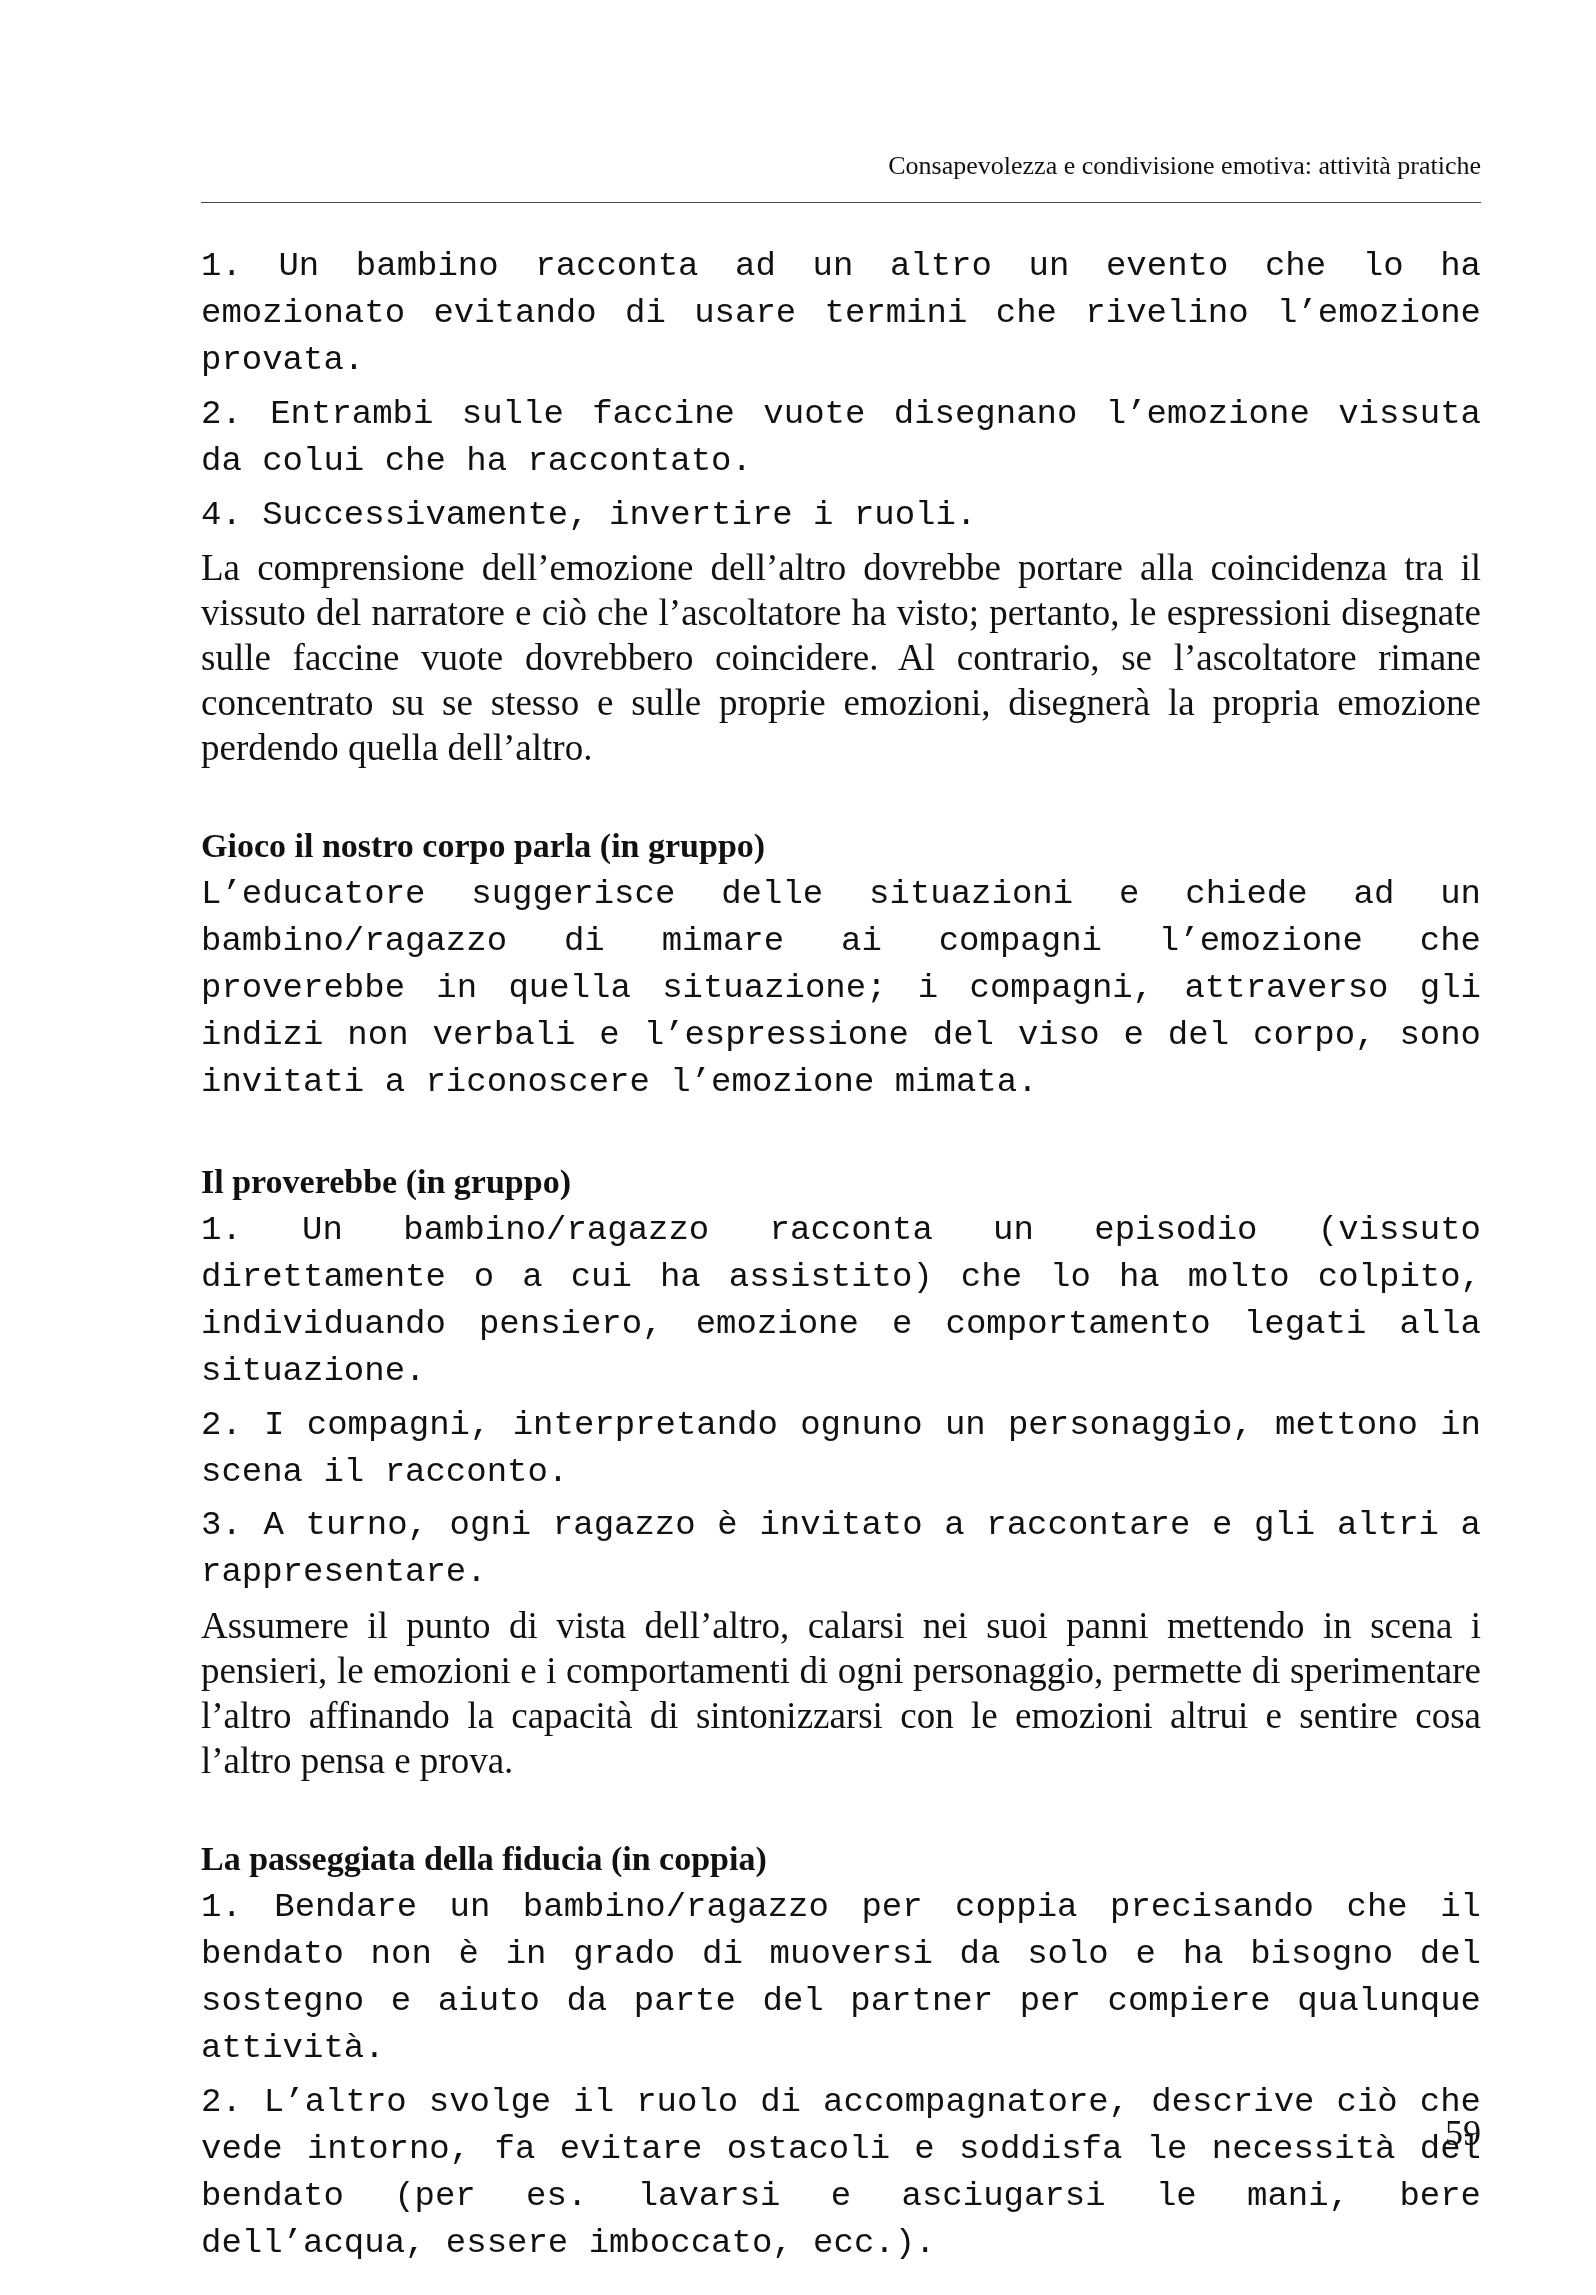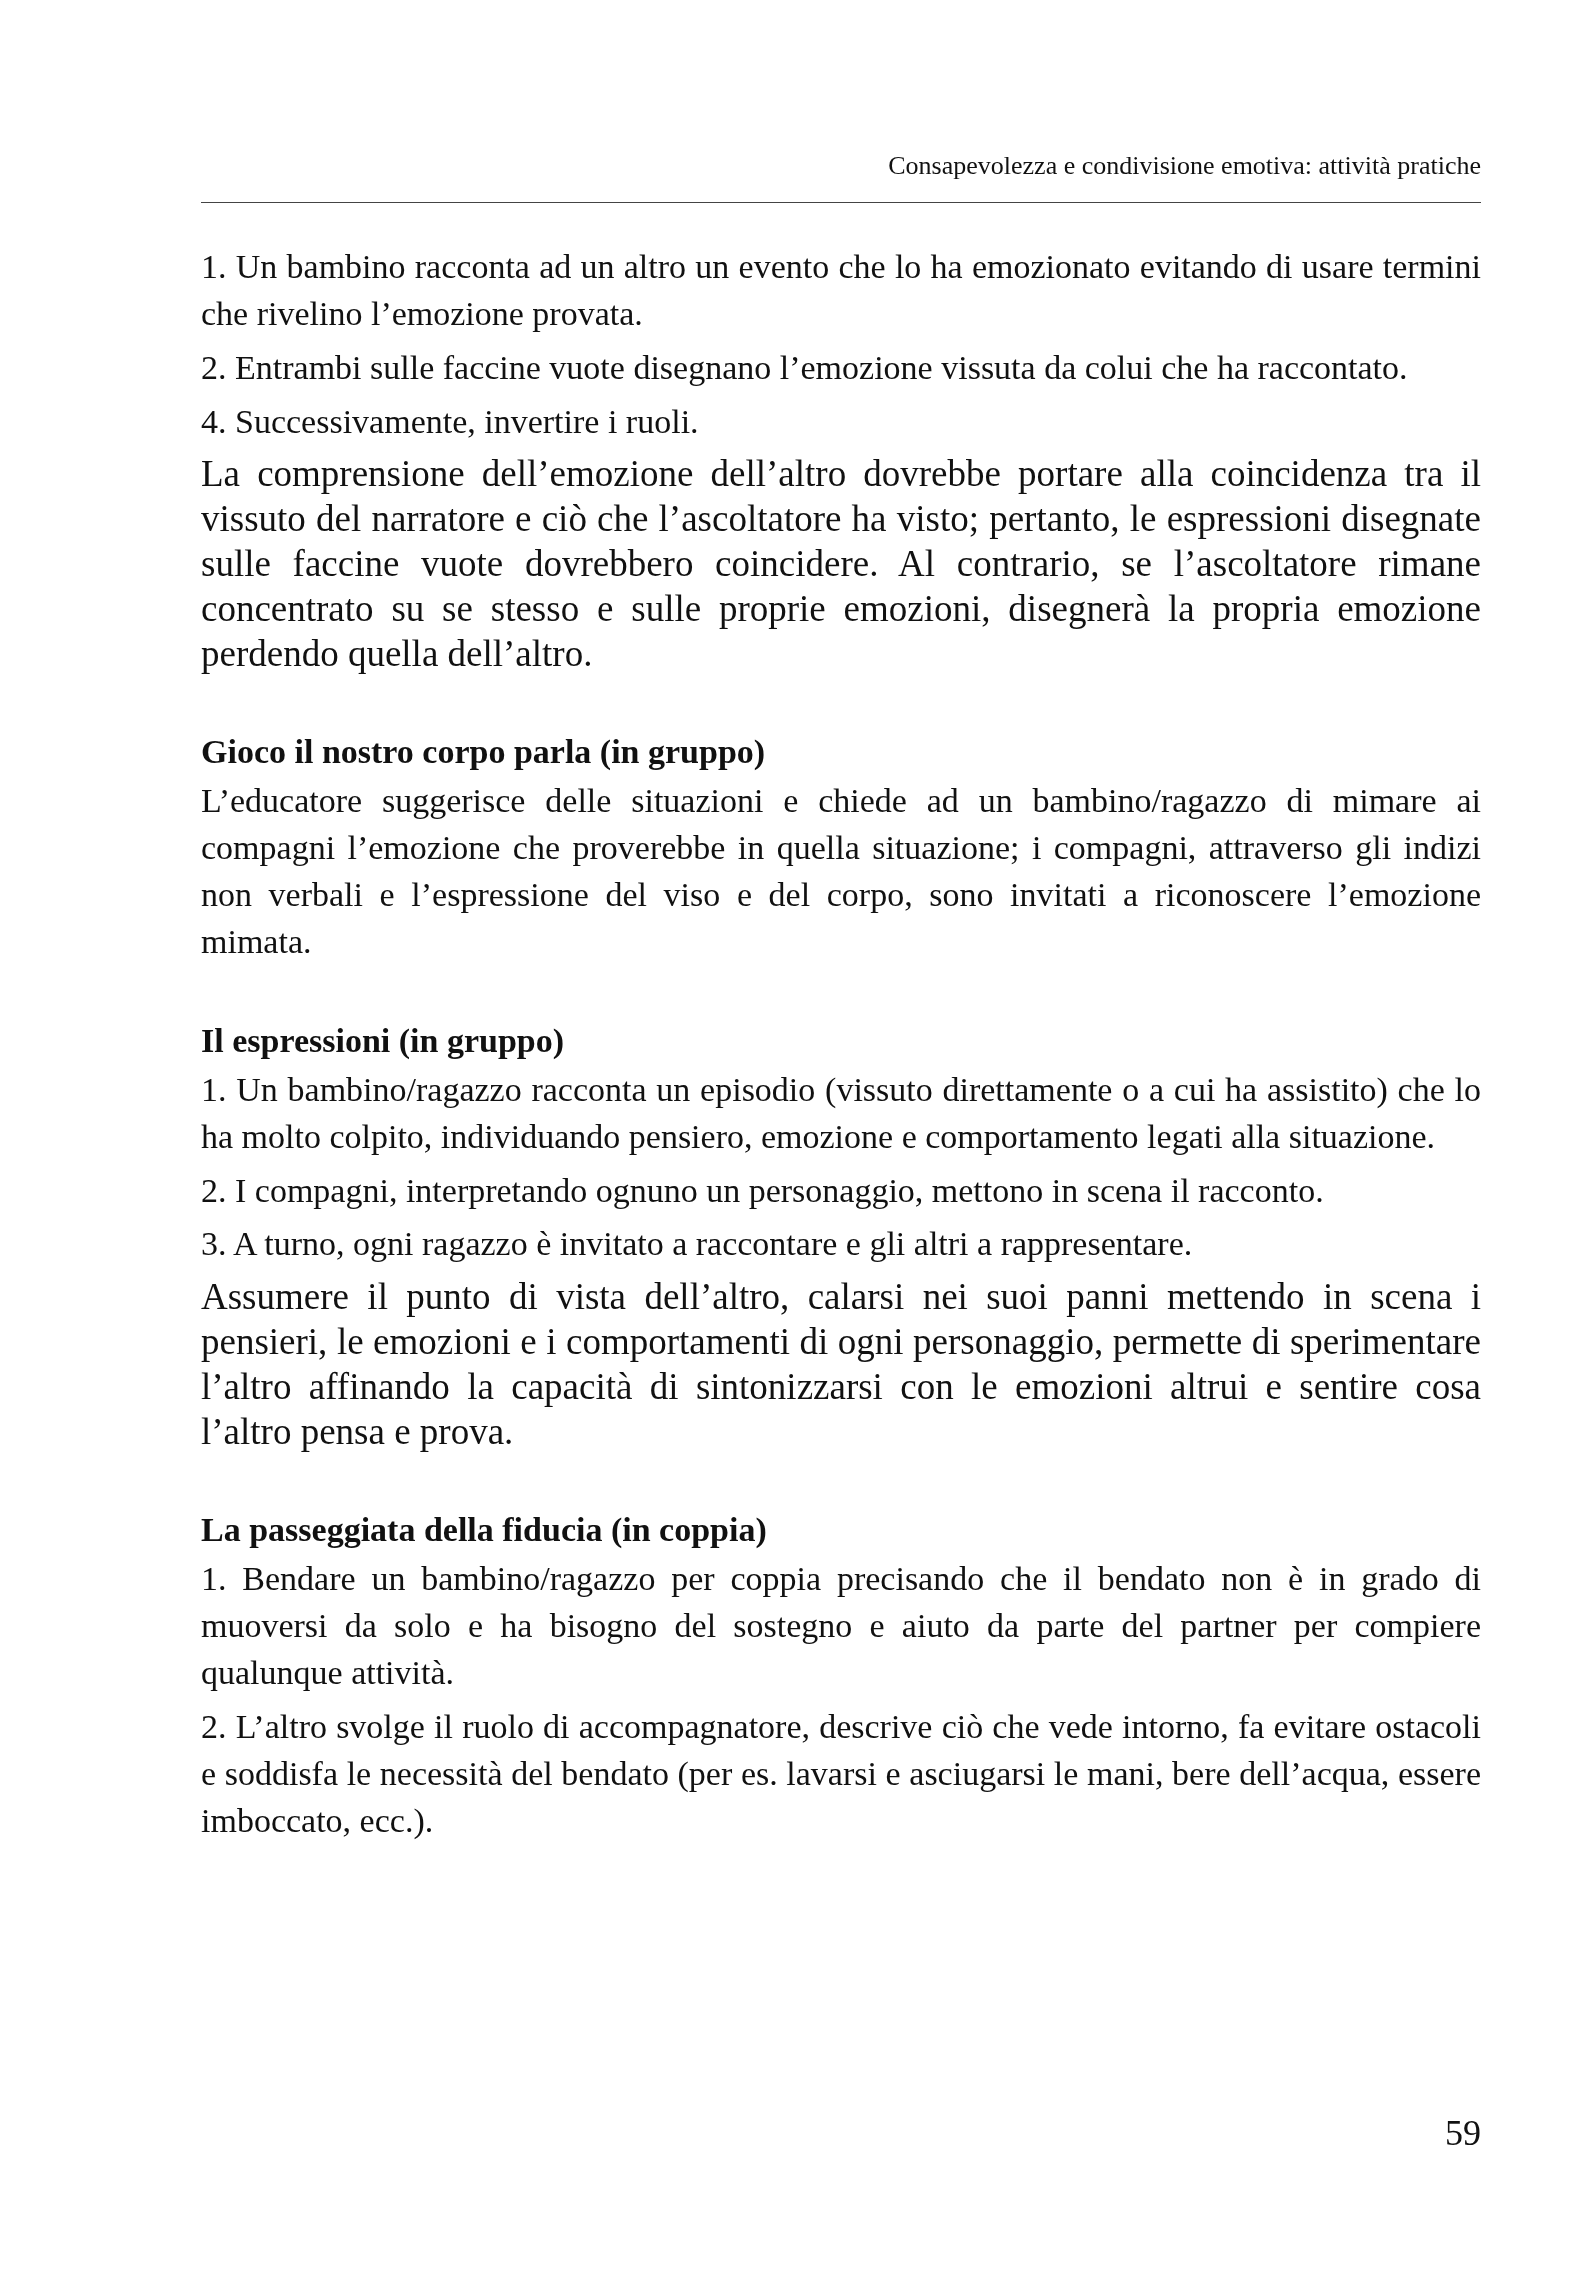--- a/index.html
+++ b/index.html
@@ -52,20 +52,21 @@
     font-weight: bold;
     font-size: 34px;
     line-height: 47px;
     margin: 0 0 1.7px 0;
   }
   .para {
     font-size: 34px;
     line-height: 47px;
     text-align: justify;
     margin: 0 0 6.8px 0;
+    font-family: Liberation Mono, monospace;
   }
   .note {
     font-size: 37px;
     line-height: 45px;
     text-align: justify;
     margin: 6.8px 0 0 0;
   }
   .page-number {
     position: absolute;
     top: 2115px;
@@ -90,21 +91,21 @@
       <p class="para">4. Successivamente, invertire i ruoli.</p>
       <p class="note">La comprensione dell’emozione dell’altro dovrebbe portare alla coincidenza tra il vissuto del narratore e ciò che l’ascoltatore ha visto; pertanto, le espressioni disegnate sulle faccine vuote dovrebbero coincidere. Al contrario, se l’ascoltatore rimane concentrato su se stesso e sulle proprie emozioni, disegnerà la propria emozione perdendo quella dell’altro.</p>
     </section>
 
     <section class="section">
       <h2 class="section-title">Gioco il nostro corpo parla (in gruppo)</h2>
       <p class="para">L’educatore suggerisce delle situazioni e chiede ad un bambino/ragazzo di mimare ai compagni l’emozione che proverebbe in quella situazione; i compagni, attraverso gli indizi non verbali e l’espressione del viso e del corpo, sono invitati a riconoscere l’emozione mimata.</p>
     </section>
 
     <section class="section">
-      <h2 class="section-title">Il espressioni (in gruppo)</h2>
+      <h2 class="section-title">Il proverebbe (in gruppo)</h2>
       <p class="para">1. Un bambino/ragazzo racconta un episodio (vissuto direttamente o a cui ha assistito) che lo ha molto colpito, individuando pensiero, emozione e comportamento legati alla situazione.</p>
       <p class="para">2. I compagni, interpretando ognuno un personaggio, mettono in scena il racconto.</p>
       <p class="para">3. A turno, ogni ragazzo è invitato a raccontare e gli altri a rappresentare.</p>
       <p class="note">Assumere il punto di vista dell’altro, calarsi nei suoi panni mettendo in scena i pensieri, le emozioni e i comportamenti di ogni personaggio, permette di sperimentare l’altro affinando la capacità di sintonizzarsi con le emozioni altrui e sentire cosa l’altro pensa e prova.</p>
     </section>
 
     <section class="section">
       <h2 class="section-title">La passeggiata della fiducia (in coppia)</h2>
       <p class="para">1. Bendare un bambino/ragazzo per coppia precisando che il bendato non è in grado di muoversi da solo e ha bisogno del sostegno e aiuto da parte del partner per compiere qualunque attività.</p>
       <p class="para">2. L’altro svolge il ruolo di accompagnatore, descrive ciò che vede intorno, fa evitare ostacoli e soddisfa le necessità del bendato (per es. lavarsi e asciugarsi le mani, bere dell’acqua, essere imboccato, ecc.).</p>

